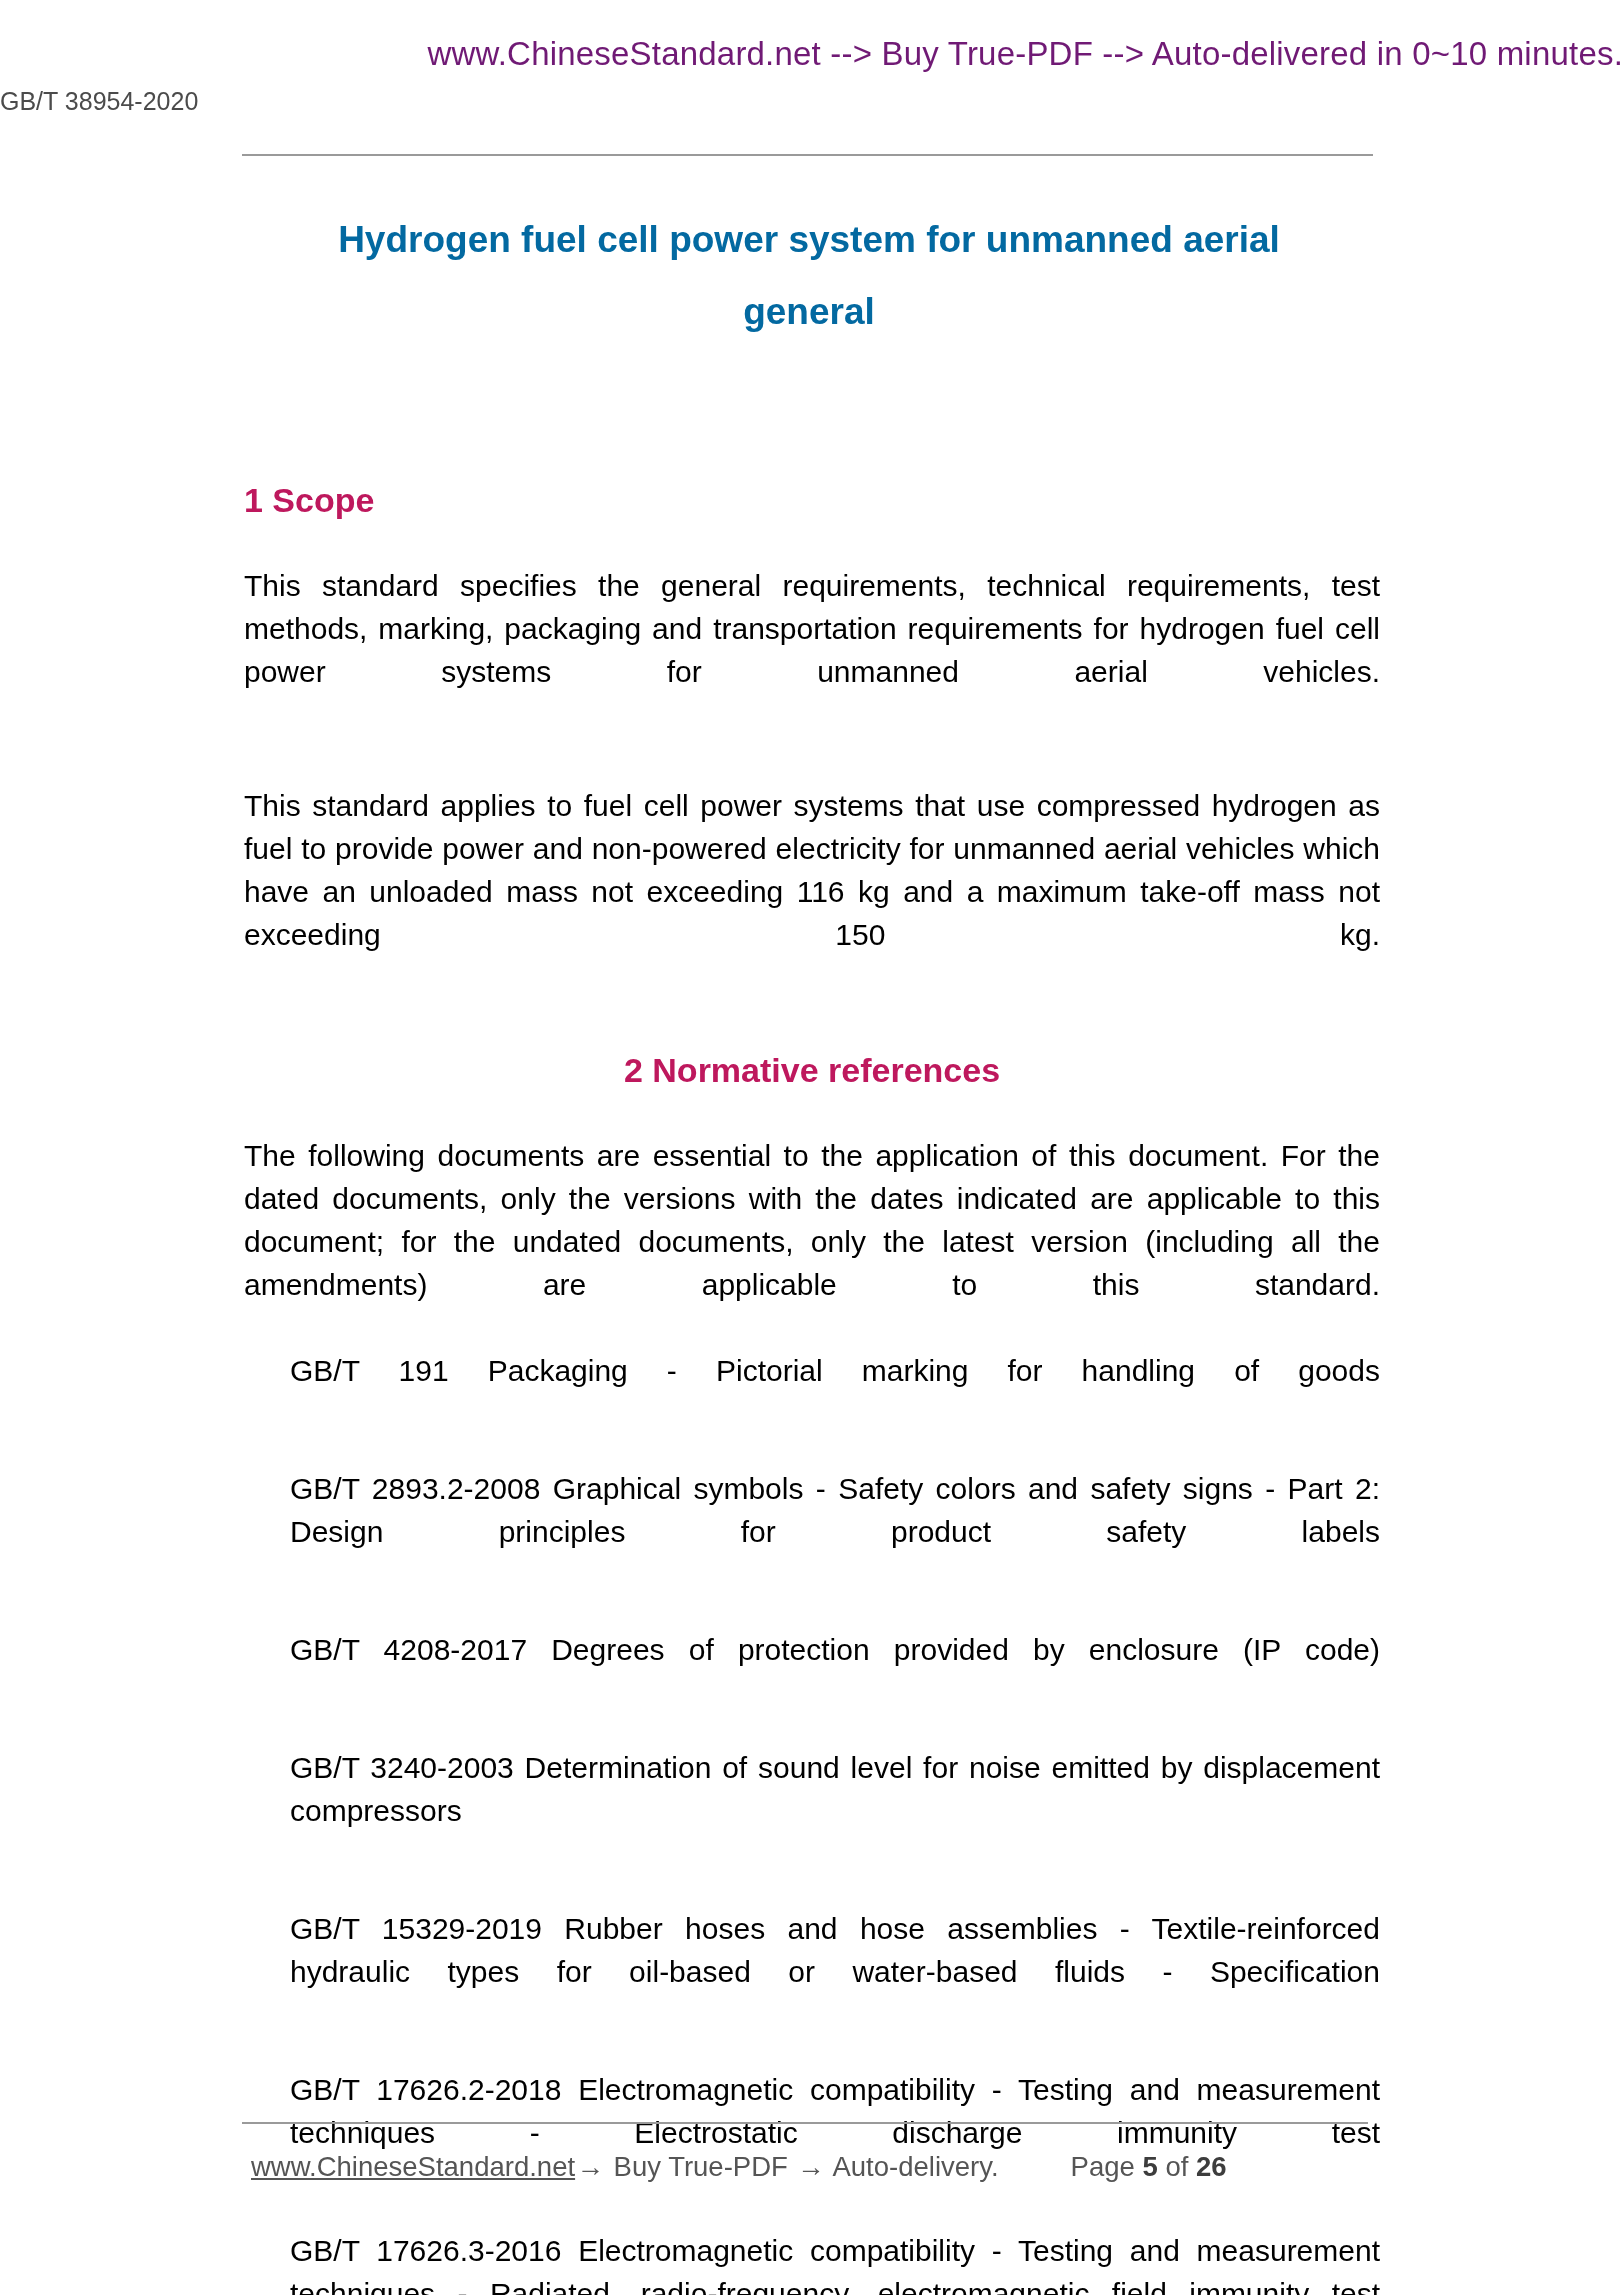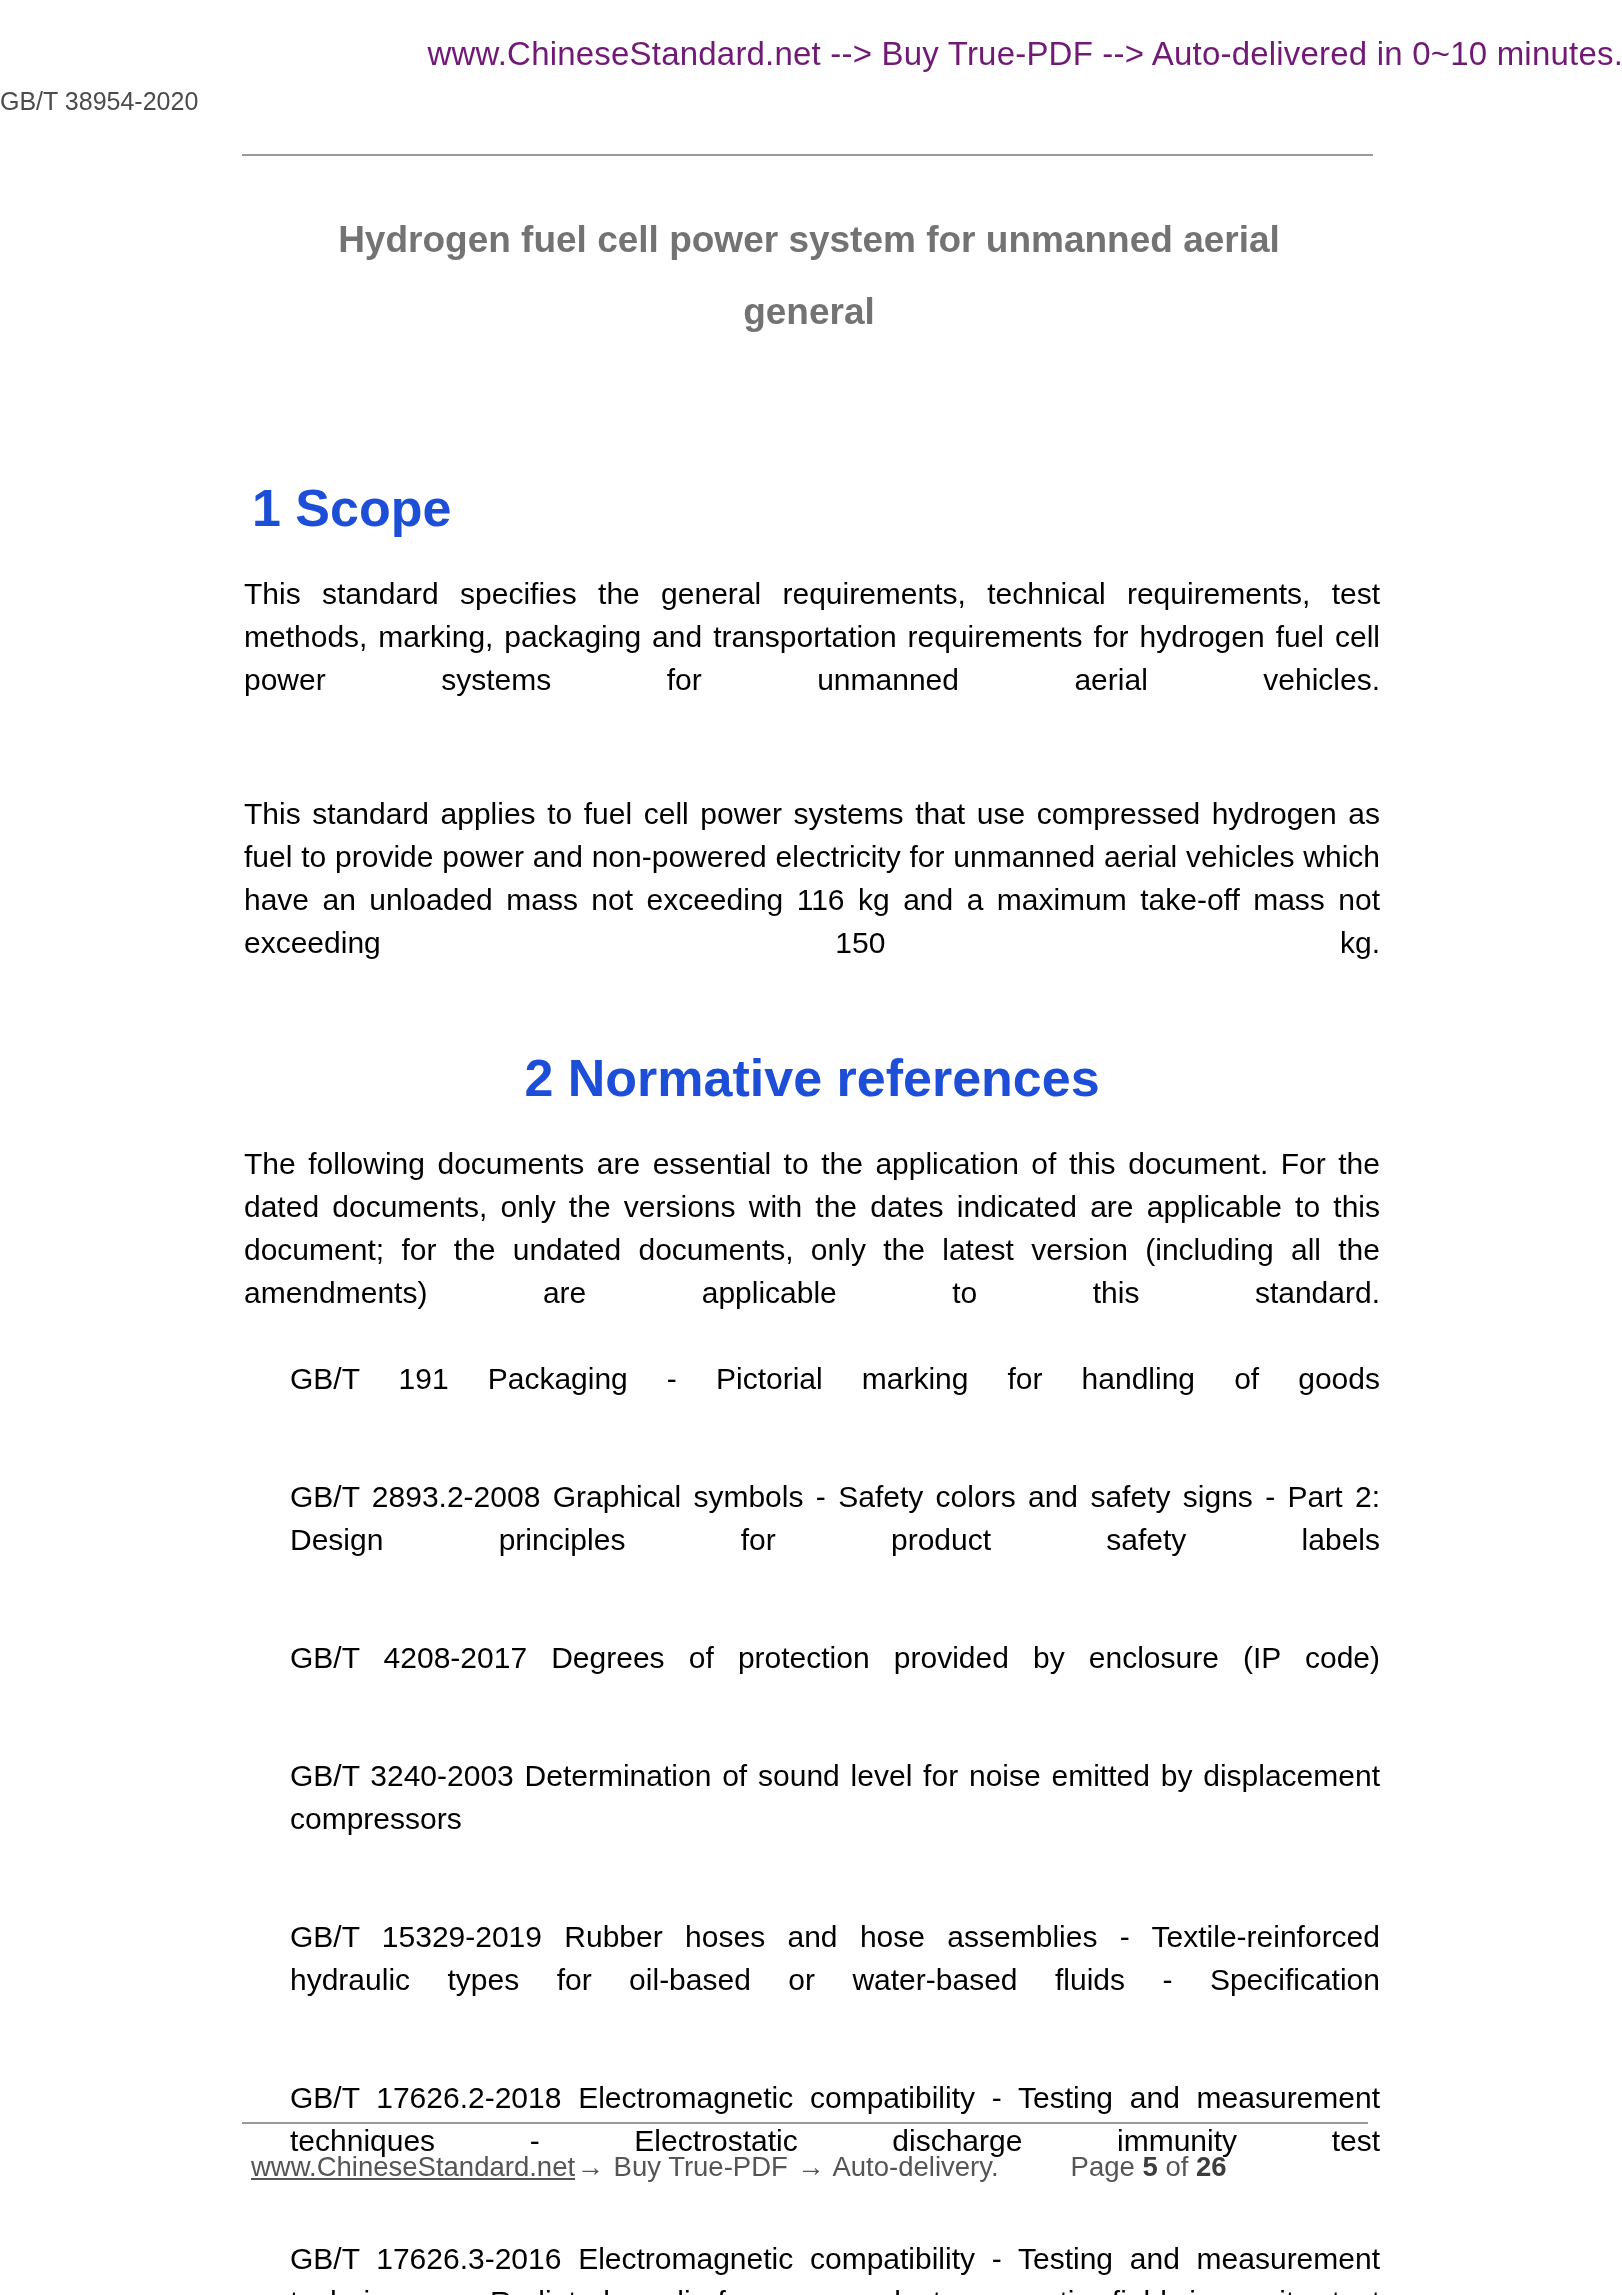--- a/index.html
+++ b/index.html
@@ -58,37 +58,37 @@
   
   .doc-title {
     position: absolute;
     left: 242px;
     top: 204px;
     width: 1134px;
     text-align: center;
     font-size: 37px;
     font-weight: bold;
     line-height: 72px;
-    color: #737373;
+    color: #0369a1;
   }
 
   
   .content {
     position: absolute;
     left: 244px;
     top: 479px;
     width: 1136px;
   }
 
   h2.section-heading {
-    margin: 8px;
-    font-size: 52px;
+    margin: 0;
+    font-size: 34px;
     font-weight: bold;
     line-height: 43px;
-    color: #1d4ed8;
+    color: #be185d;
   }
 
   .section-heading.sec2 {
     margin-top: 50px;
     text-align: center;
   }
 
   p.body-text {
     margin: 0;
     font-size: 30px;

